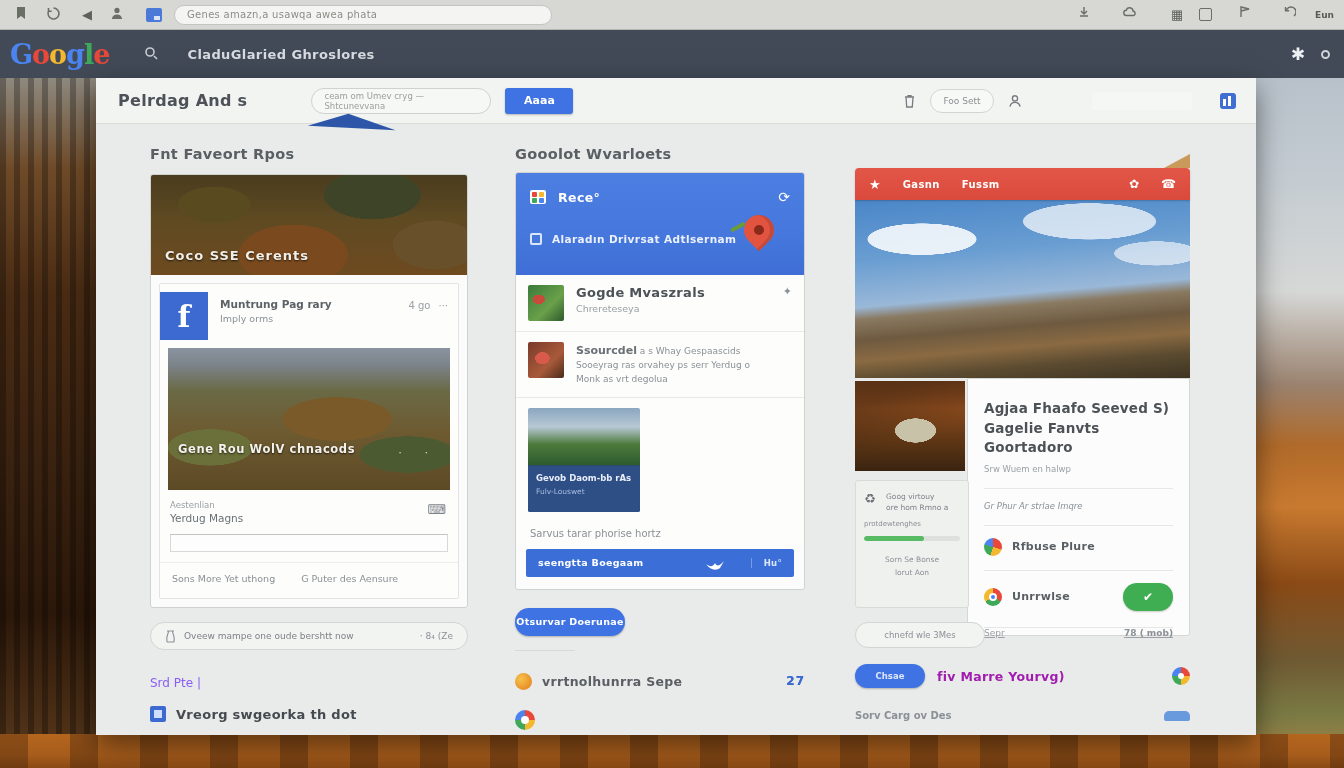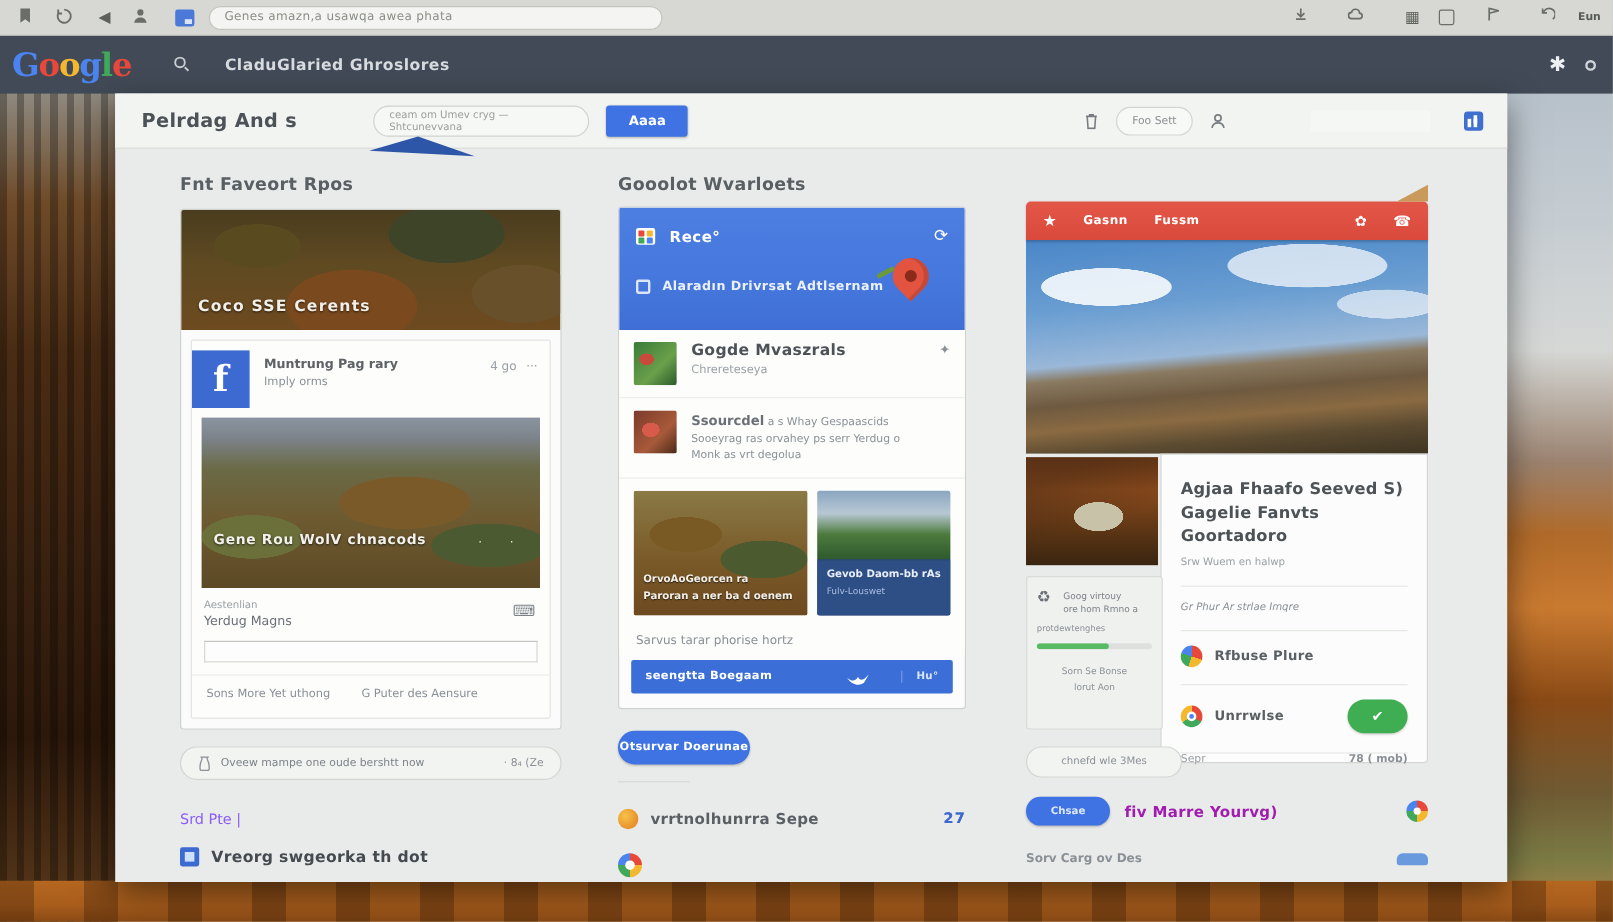--- a/index.html
+++ b/index.html
@@ -178,21 +178,21 @@
   .c3-title { font-size:13.5px; font-weight:bold; color:#4d5257; line-height:1.45; letter-spacing:.2px; }
   .c3-sub { font-size:8.5px; color:#9aa0a5; margin-top:6px; }
   .c3-hr { border-top:1px solid #e6e8e6; margin:14px 0 0; }
   .c3-link { font-size:8.5px; color:#8a9096; margin-top:12px; font-style:italic; }
   .c3-row { display:flex; align-items:center; gap:10px; margin-top:14px; padding-top:12px; border-top:1px solid #e6e8e6; }
   .c3-row-tx { font-size:11px; font-weight:bold; color:#5a5f64; letter-spacing:.3px; }
   .chrome-ic { width:18px; height:18px; border-radius:50%; background:conic-gradient(#e8483a 0 33%, #3fa85a 33% 66%, #f4b82f 66% 100%); position:relative; flex:none; }
   .chrome-ic:after { content:""; position:absolute; inset:5px; background:#4b83ef; border:2px solid #fff; border-radius:50%; }
   .g-ball { width:18px; height:18px; border-radius:50%; background:conic-gradient(#e8483a 0 30%, #f4b82f 30% 55%, #3fa85a 55% 80%, #4b83ef 80% 100%); flex:none; }
   .c3-green { margin-left:auto; width:50px; height:28px; background:#3fae52; border-radius:14px; color:#fff; display:flex; align-items:center; justify-content:center; font-size:12px; box-shadow:0 1px 2px rgba(0,0,0,.2); }
-  .c3-foot { display:flex; margin-top:16px; padding-top:0; border-top:1px solid #e6e8e6; font-size:9px; color:#9aa0a5; }
+  .c3-foot { display:flex; margin-top:16px; padding-top:0; border-top:1px solid #e6e8e6; font-size:9px; color:#9aa0a5;text-decoration:underline; }
   .c3-foot .fr { margin-left:auto; color:#8a9096; font-weight:bold; }
   .c3-side { position:absolute; left:0; top:102px; width:114px; height:128px; background:#eff1ef; border:1px solid #d8dbd8; border-radius:3px; padding:10px 8px; }
   .c3-side-head { display:flex; gap:6px; }
   .tri-ic { width:16px; height:16px; color:#6a7076; font-size:13px; }
   .c3-side-t { font-size:7.5px; color:#7c8288; line-height:1.5; }
   .c3-side-sub { font-size:7px; color:#8a9096; margin-top:6px; }
   .c3-progress { margin-top:8px; height:5px; border-radius:3px; background:#dde0dd; position:relative; overflow:hidden; }
   .c3-progress:after { content:""; position:absolute; left:0; top:0; bottom:0; width:62%; background:#57bb63; border-radius:3px; }
   .c3-side-note { font-size:7.5px; color:#8a9096; margin-top:12px; text-align:center; line-height:1.8; }
   .c3-sidepill { position:absolute; left:0; top:244px; width:130px; height:26px; border:1px solid #d2d5d2; border-radius:13px; background:#f2f4f2; font-size:8.5px; color:#8a9096; display:flex; align-items:center; justify-content:center; }
@@ -383,26 +383,20 @@
         <div class="c2-row">
           <div class="thumb36 t-red"></div>
           <div class="c2-par">
             <b>Ssourcdel</b>
             <span>a s  Whay Gespaascids</span><br>
             <span>Sooeyrag ras orvahey ps serr Yerdug o</span><br>
             <span>Monk as vrt degolua</span>
           </div>
         </div>
         <div class="c2-thumbs">
-          <div class="c2-t1">
-            <div class="c2-t1-cap">
-              <span>OrvoAoGeorcen ra</span><br>
-              <span>Paroran a ner ba d oenem</span>
-            </div>
-          </div>
           <div class="c2-t2">
             <div class="c2-t2-band">
               <div class="c2-t2-cap1">Gevob Daom-bb rAs</div>
               <div class="c2-t2-cap2">Fulv-Louswet</div>
             </div>
           </div>
         </div>
         <div class="c2-note">Sarvus tarar phorise hortz</div>
         <div class="c2-bar">
           <span>seengtta Boegaam</span>

